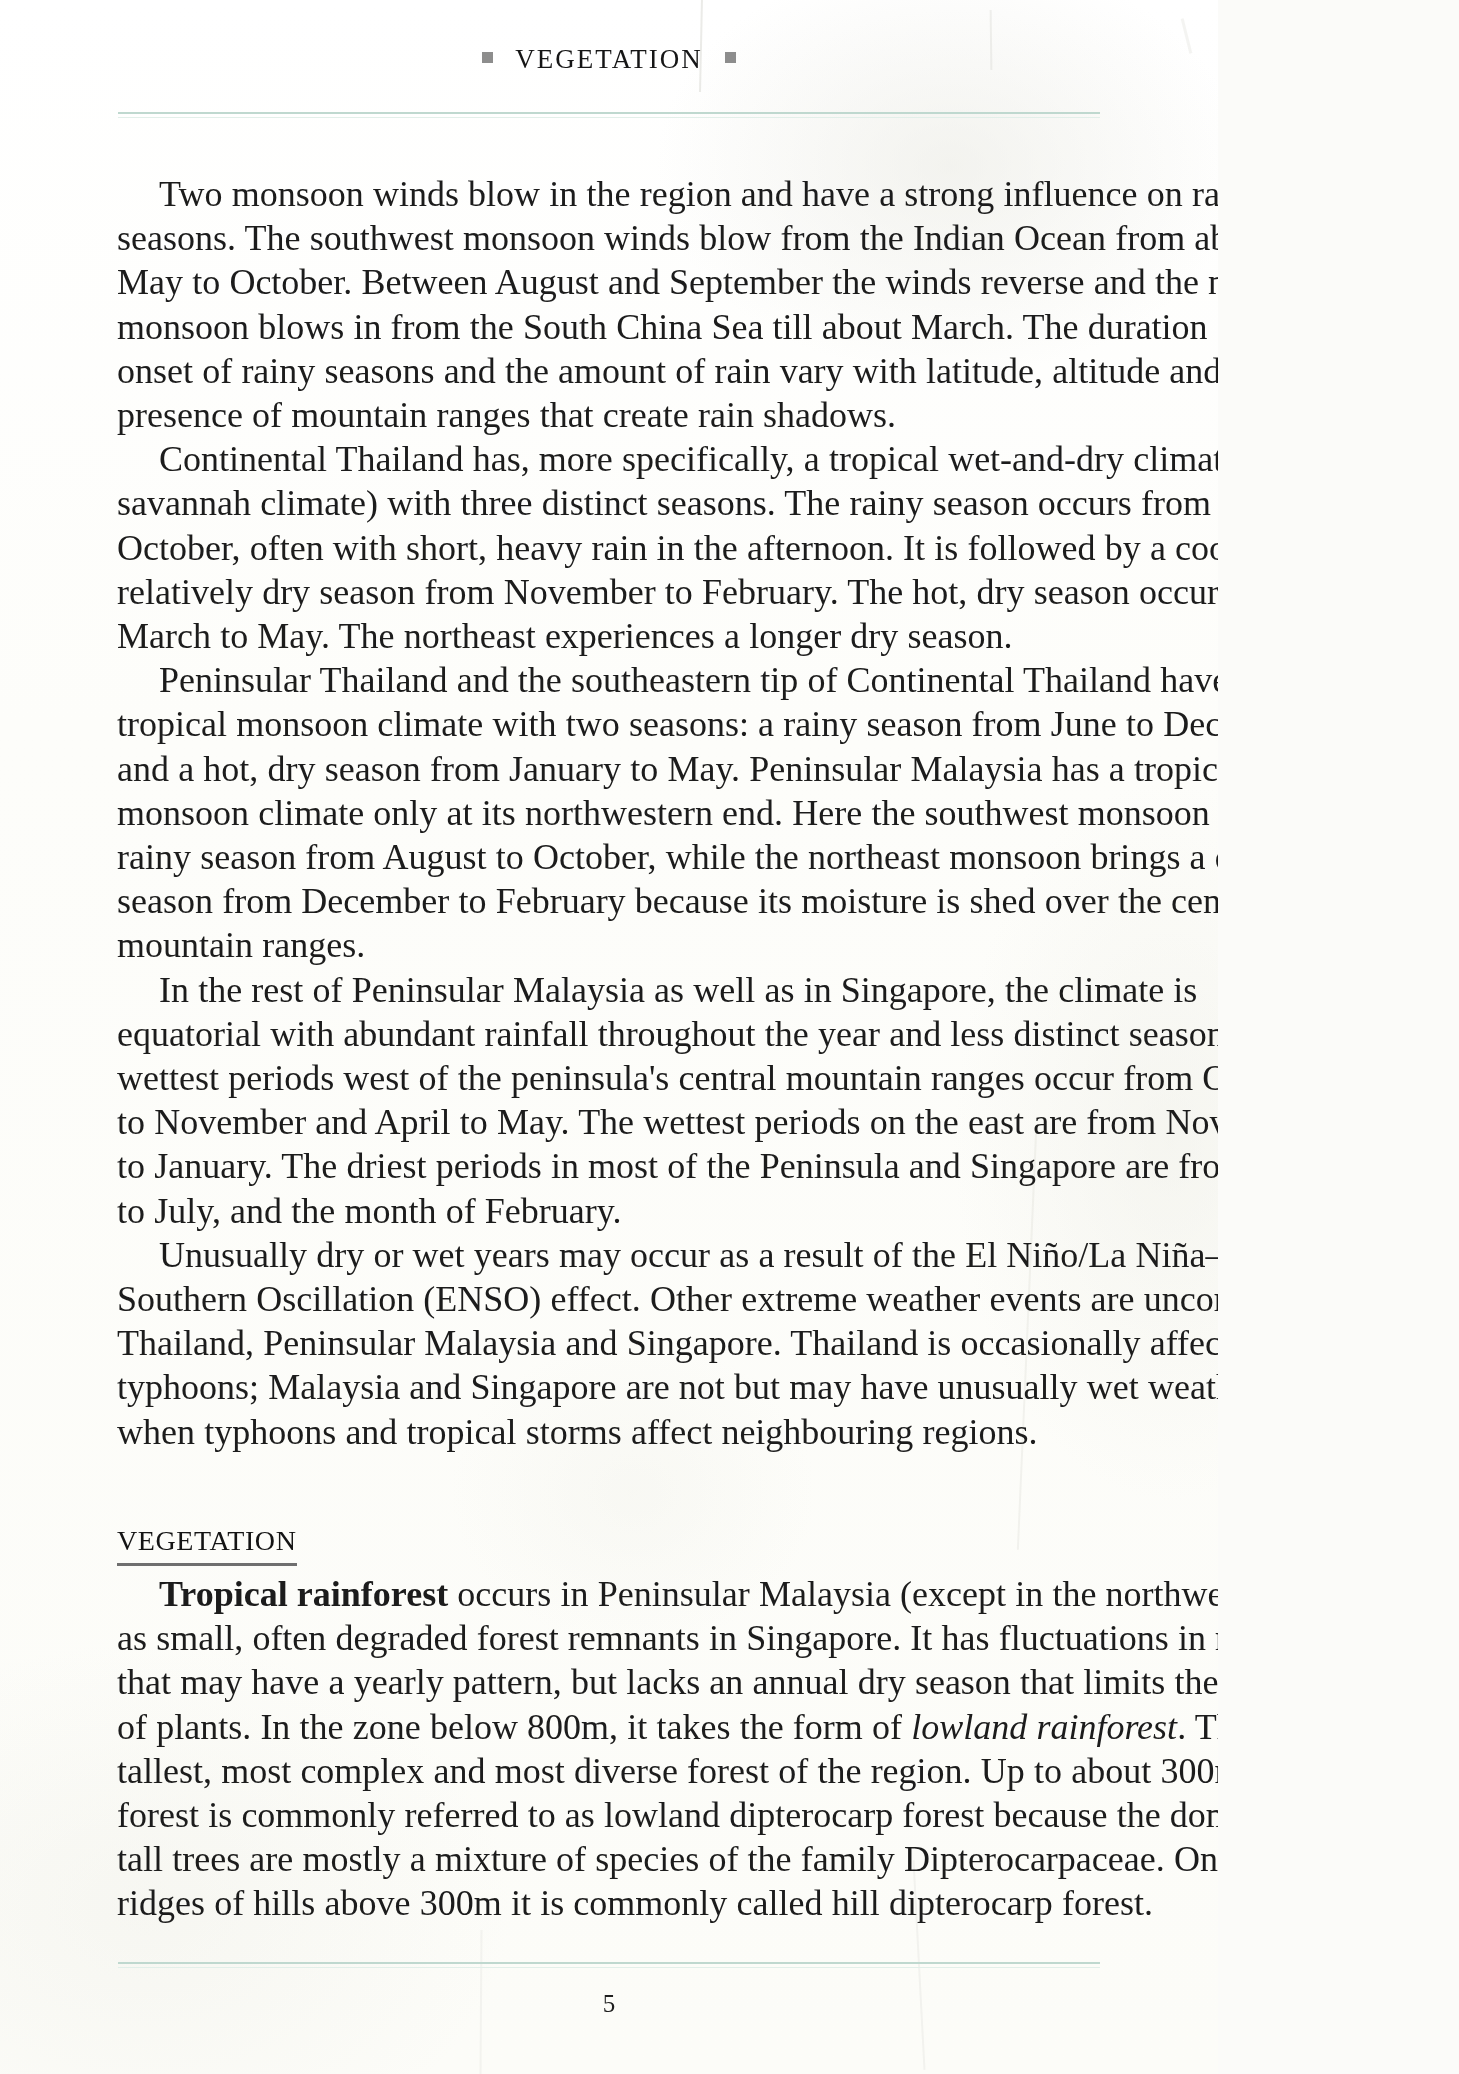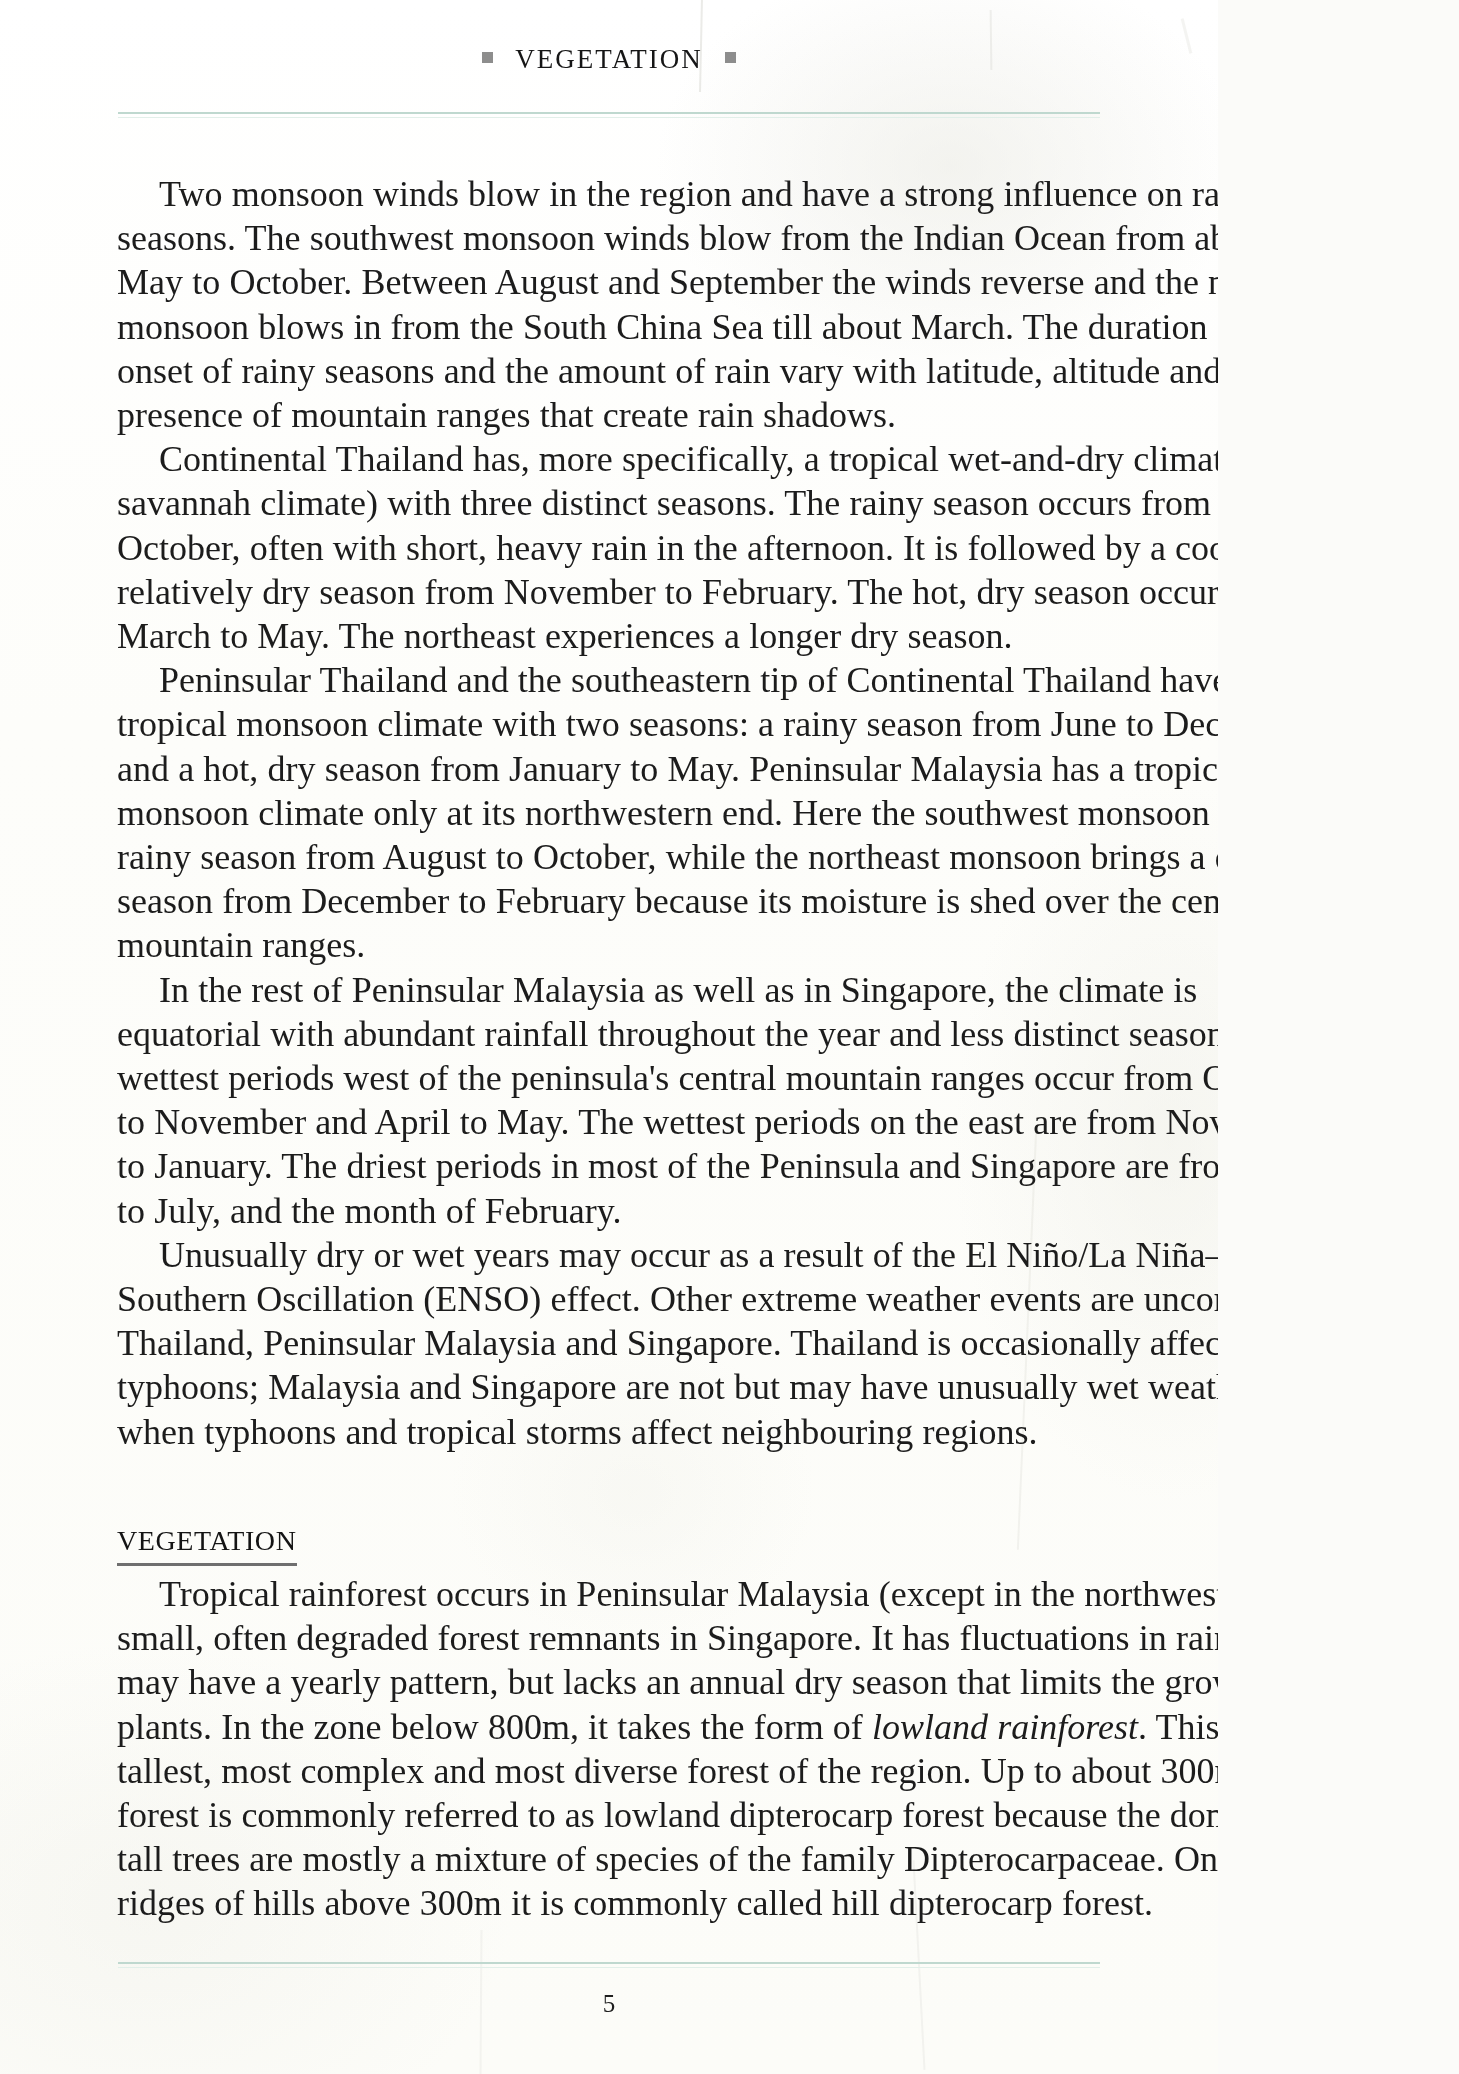--- a/index.html
+++ b/index.html
@@ -147,21 +147,21 @@
     padding-bottom: 4px;
   }
   .section-rule {
     height: 3px;
     background: #6f6f6f;
     width: 100%;
     margin-top: 1px;
   }
   .after-heading { margin-top: 14px; }
 
-  b.lead { font-weight: normal; }
+  b.lead { font-weight: bold; }
   i.term { }
 </style>
 </head>
 <body>
 
 <div class="page">
   <div class="scan-tone"></div>
   <div class="scan-scratch scratch-a"></div>
   <div class="scan-scratch scratch-b"></div>
   <div class="scan-scratch scratch-c"></div>

